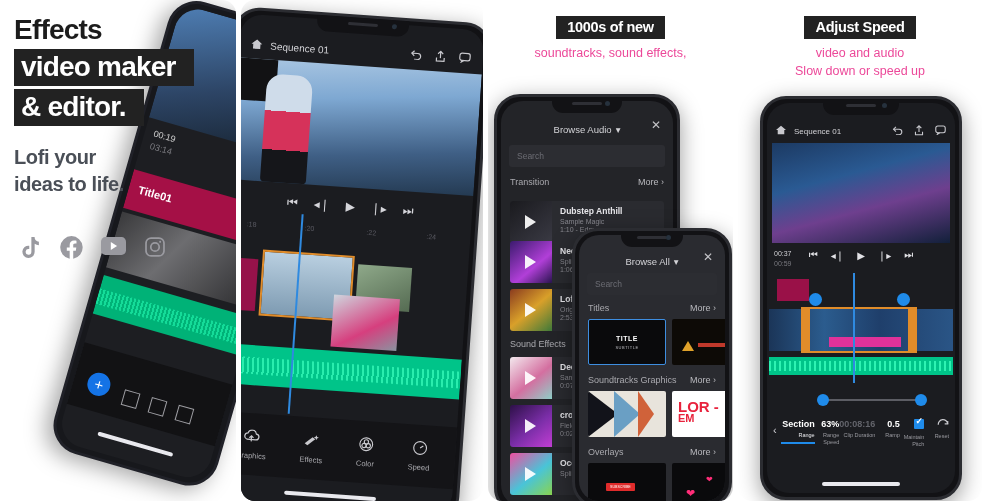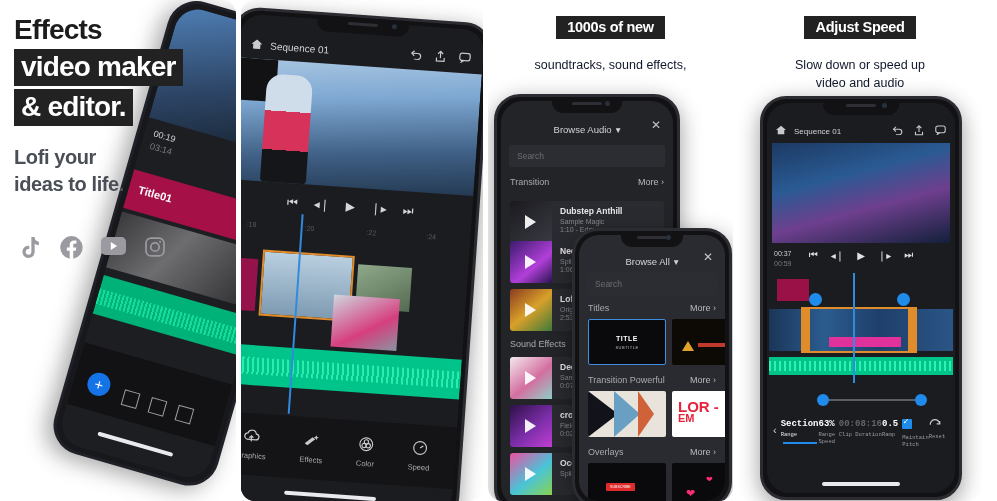--- a/index.html
+++ b/index.html
@@ -14,21 +14,21 @@
   .p1 { width:236px; }
   .p2 { width:242px; }
   .p3 { width:245px; }
   .p4 { width:244px; }
 
   
   .p1-inner { position:absolute; inset:0; background:#fff; }
   .p1-head { position:absolute; left:14px; top:14px; width:210px; z-index:6; }
   .hl-line { display:inline-block; font-size:28px; font-weight:bold; color:#1c1c1c;
              letter-spacing:-0.8px; line-height:1.15; }
-  .hl-inv { display:inline-block; background:#222; color:#fff; padding:1px 7px 3px 7px;
+  .hl-inv { display:inline-block; background:#222; color:#fff; padding:1px 18px 3px 7px;
             font-size:28px; font-weight:bold; letter-spacing:-0.8px; line-height:1.18; margin-top:3px;}
   .p1-sub { margin-top:18px; font-size:20px; font-weight:bold; color:#4a4f57; line-height:1.35; letter-spacing:-0.4px;}
   .p1-social { position:absolute; left:20px; top:236px; display:flex; gap:18px; z-index:7; }
   .p1-social svg { display:block; }
 
   
   .ph1 {
     position:absolute; left:176px; top:-6px; width:170px; height:470px;
     background:#17181c; border-radius:30px;
     transform:rotate(16deg); transform-origin:top left;
@@ -95,21 +95,21 @@
                display:flex; align-items:center; justify-content:space-around; padding:0 8px; }
   .navitem { text-align:center; color:#b6b6bb; }
   .navitem .lbl { font-size:7.5px; margin-top:3px; display:block; color:#a8a8ad; }
   .homebar { position:absolute; left:50%; transform:translateX(-50%); bottom:9px; width:92px; height:4px;
              background:#e9e9ee; border-radius:3px; }
 
   
   .cap { position:absolute; left:0; right:0; top:16px; text-align:center; z-index:8; }
   .cap-badge { display:inline-block; background:#222; color:#fff; font-size:14.5px; font-weight:bold;
                padding:3px 11px 4px 11px; letter-spacing:-0.3px; }
-  .cap-sub { margin-top:18px; font-size:12.5px; color:#0f172a; line-height:1.42; font-weight:500; }
+  .cap-sub { margin-top:6px; font-size:12.5px; color:#ec4899; line-height:1.42; font-weight:500; }
   .ph3a { left:6px; top:94px; width:186px; height:420px; }
   .ph3a-screen { position:absolute; inset:4px; background:#232428; border-radius:22px; overflow:hidden; }
   .brow-head { position:absolute; left:0; right:0; top:16px; height:24px; display:flex; align-items:center;
                justify-content:center; color:#d3d3d7; font-size:9.5px; }
   .brow-x { position:absolute; right:12px; top:17px; color:#c4c4c8; font-size:12px; }
   .brow-search { position:absolute; left:8px; right:8px; top:44px; height:22px; background:#2c2d32;
                  border-radius:3px; color:#6c6d74; font-size:8.5px; line-height:22px; padding-left:8px;}
   .sec-head { position:absolute; left:9px; right:9px; font-size:9px; color:#a9a9ae; }
   .sec-head .more { float:right; color:#b9b9be; }
   .arow { position:absolute; left:9px; right:9px; height:42px; background:#2a2b30; border-radius:3px; overflow:hidden; }
@@ -145,21 +145,21 @@
   .p4-wave { position:absolute; left:2px; right:2px; top:78px; height:18px; background:#00c489; }
   .p4-wave::after{content:"";position:absolute;left:0;right:0;top:4px;height:10px;
      background:repeating-linear-gradient(90deg,#2ef2b2 0 2px,#00c489 2px 5px);}
   .p4-play { position:absolute; left:86px; top:170px; width:2px; height:110px; background:#2f8ae0; }
   .p4-slider { position:absolute; left:14px; right:14px; top:290px; height:14px; }
   .p4-track { position:absolute; left:40px; right:20px; top:6px; height:2px; background:#5c5d64; }
   .p4-knob { position:absolute; width:12px; height:12px; border-radius:50%; background:#1f8bea; top:1px; }
   .p4-ctrl { position:absolute; left:0; right:0; top:312px; height:44px; display:flex;
              align-items:flex-start; padding:4px 6px 0 6px; }
   .p4-back { color:#cfcfd4; font-size:11px; margin-right:4px; margin-top:5px; }
-  .ccell { flex:1; text-align:left;font-family:Liberation Mono, monospace; }
+  .ccell { flex:1; text-align:right; }
   .ccell .v { font-size:9px; color:#fff; font-weight:bold; display:block; }
   .ccell .v.dim { color:#63646b; }
   .ccell .k { font-size:5.5px; color:#9a9aa0; display:block; margin-top:3px; line-height:1.25; }
   .ccell.act .k { color:#e8e8ec; }
   .ccell.act::after { content:""; display:block; height:2px; background:#1f8bea; margin:3px auto 0; width:34px; }
   .chk { display:inline-block; width:10px; height:10px; background:#1f8bea; border-radius:1px; position:relative; }
   .chk::after { content:"✓"; position:absolute; left:1px; top:-3px; color:#fff; font-size:9px; }
 </style>
 </head>
 <body>
@@ -439,21 +439,21 @@
         <div class="card sel" style="left:9px; top:84px; width:78px">
           <div style="position:absolute;left:0;right:0;top:15px;text-align:center;color:#fff;font-size:7px;font-weight:bold;letter-spacing:.5px">TITLE</div>
           <div style="position:absolute;left:0;right:0;top:25px;text-align:center;color:#bdbdc2;font-size:4px;letter-spacing:.5px">SUBTITLE</div>
         </div>
         <div class="card" style="left:93px; top:84px; width:78px; background:#0d0a06">
           <div style="position:absolute;left:10px;top:22px;width:0;height:0;border-left:6px solid transparent;border-right:6px solid transparent;border-bottom:10px solid #e0a22a"></div>
           <div style="position:absolute;left:26px;top:24px;height:4px;width:34px;background:#c0392b"></div>
         </div>
 
         <div class="sec-head" style="top:140px">
-          <span>Transition Powerful</span>
+          <span>Soundtracks Graphics</span>
           <span class="more"><span>More</span> ›</span>
         </div>
         <div class="card" style="left:9px; top:156px; width:78px; background:#e8e4dc">
           <div style="position:absolute;left:0;top:0;width:0;height:0;border-left:30px solid #12131a;border-top:23px solid transparent;border-bottom:23px solid transparent"></div>
           <div style="position:absolute;left:26px;top:0;width:0;height:0;border-left:26px solid #6a9fc4;border-top:23px solid transparent;border-bottom:23px solid transparent"></div>
           <div style="position:absolute;left:50px;top:0;width:0;height:0;border-left:16px solid #d0623a;border-top:23px solid transparent;border-bottom:23px solid transparent"></div>
         </div>
         <div class="card" style="left:93px; top:156px; width:78px; background:#ffffff">
           <div style="position:absolute;left:6px;top:8px;color:#e8233d;font-size:15px;font-weight:bold;line-height:1.05">LOR -</div>
           <div style="position:absolute;left:6px;top:22px;color:#e8233d;font-size:11px;font-weight:bold;line-height:1.05">EM</div>
@@ -473,22 +473,22 @@
           <div style="position:absolute;left:52px;top:26px;color:#ff2d78;font-size:9px">❤</div>
         </div>
       </div>
     </div>
   </div>
 
   <div class="panel p4">
     <div class="cap">
       <span class="cap-badge">Adjust Speed</span>
       <div class="cap-sub">
+        <div>video and audio</div>
         <div>Slow down or speed up</div>
-        <div>video and audio</div>
       </div>
     </div>
 
     <div class="phone ph4">
       <div class="notch" style="width:76px">
           <i></i>
           <b></b>
         </div>
       <div class="ph4-screen">
         <div class="topbar" style="top:16px; padding:0 9px">

